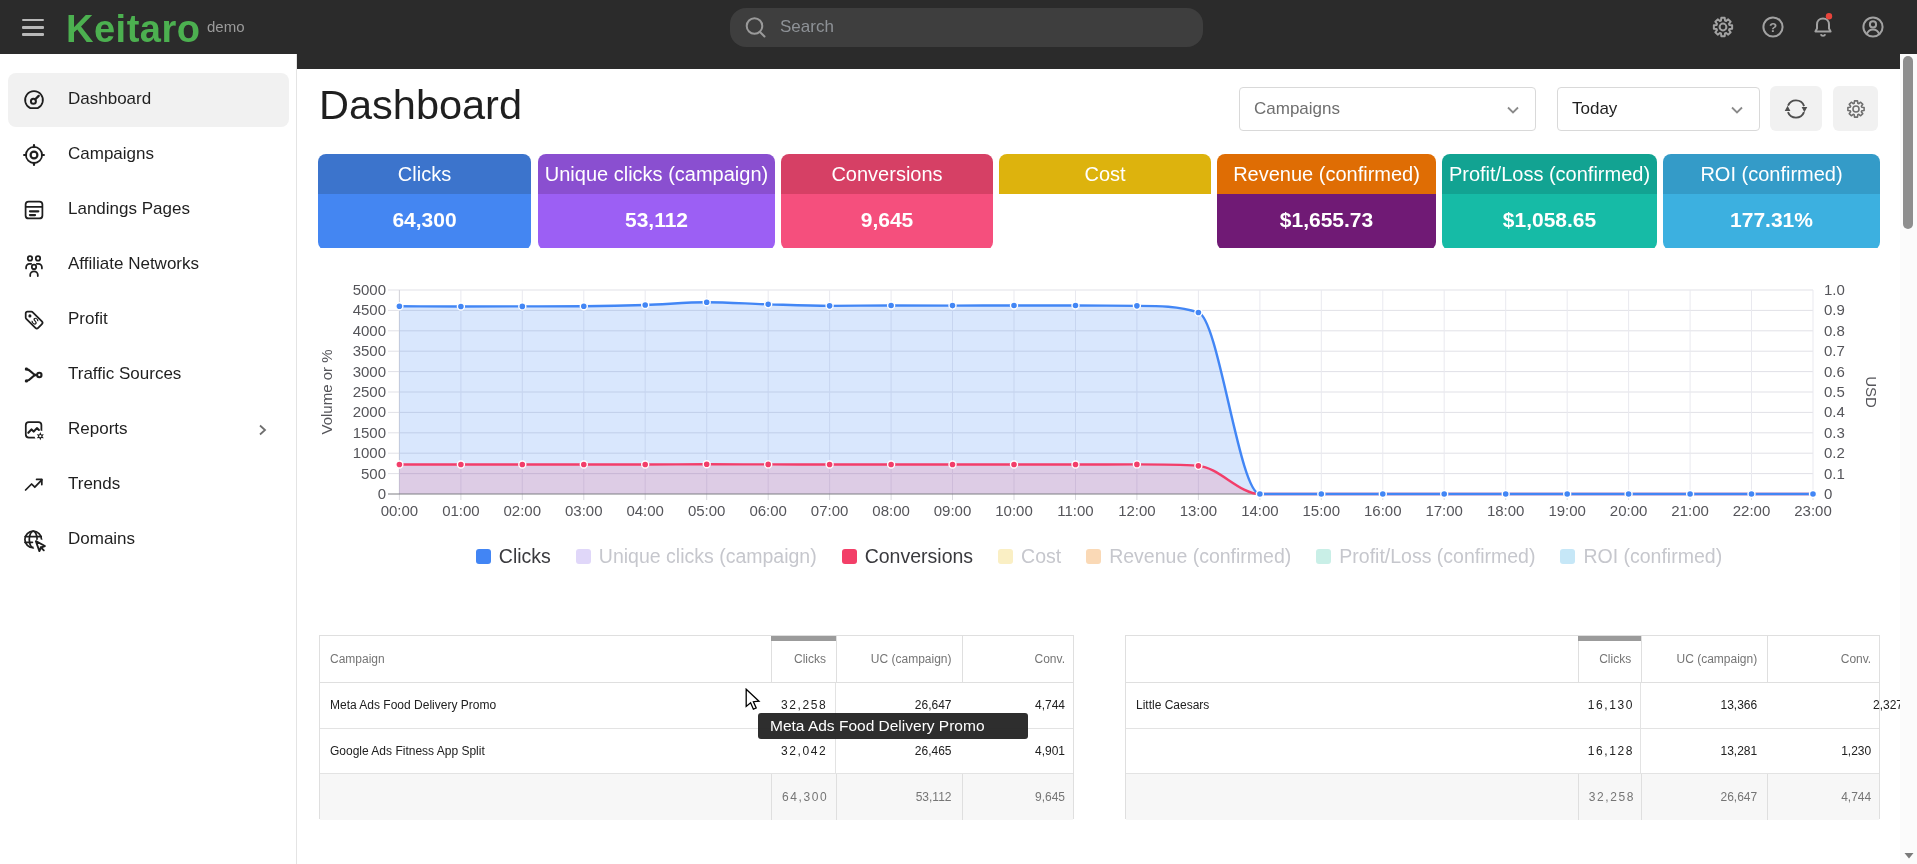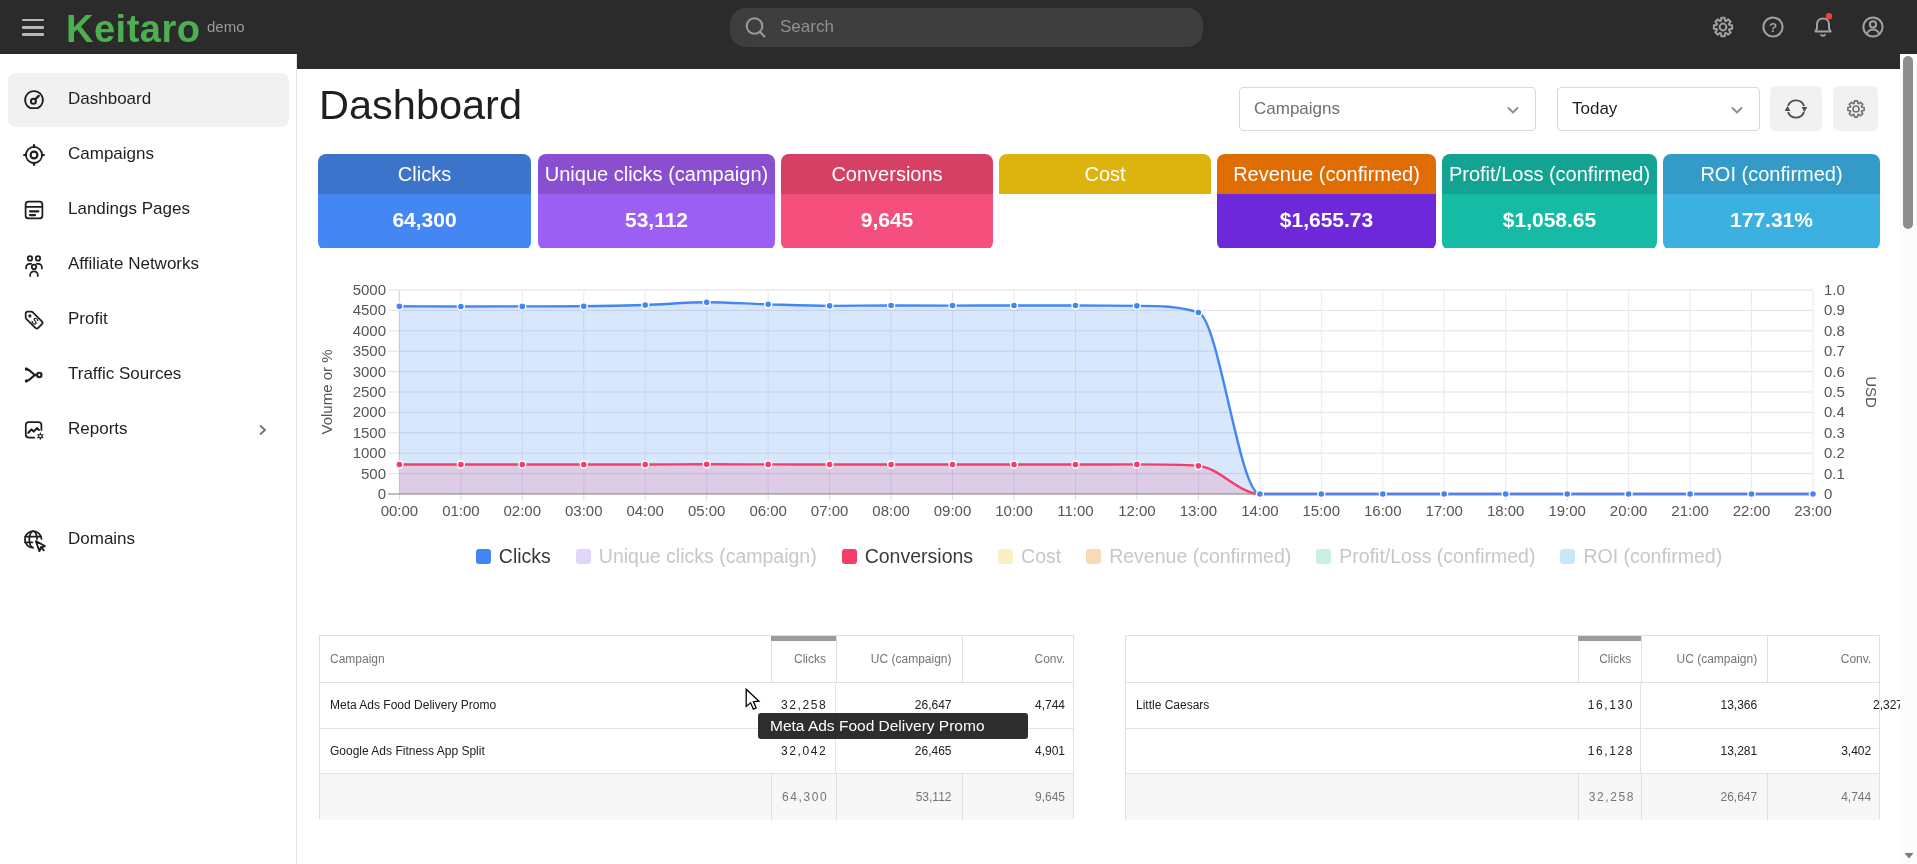--- a/index.html
+++ b/index.html
@@ -145,20 +145,27 @@
           <circle cx="18.3" cy="18.2" r="5.6" fill="#fff" stroke="none"></circle>
           <path d="M6.3 14.8l3.2-3.4 2.2 2.2 3.2-3.5 2 1.9" stroke-width="2.1"></path>
           <path d="M18.30,14.10L19.30,16.47L21.85,16.15L20.30,18.20L21.85,20.25L19.30,19.93L18.30,22.30L17.30,19.93L14.75,20.25L16.30,18.20L14.75,16.15L17.30,16.47Z" fill="#1e1e1e" stroke="none"></path>
           <circle cx="18.3" cy="18.2" r="1.15" fill="#fff" stroke="none"></circle>
         </svg>
 <span>Reports</span>
         <svg class="chev" width="14" height="14" viewBox="0 0 14 14">
           <path d="M5 2.5 10 7 5 11.5" fill="none" stroke="#6f6f6f" stroke-width="1.8"></path>
         </svg>
       </div>
+      <div class="mi" style="top:404.0px">
+<svg class="micon" width="24" height="24" viewBox="0 0 24 24" fill="none" stroke="#1e1e1e" stroke-width="1.75" stroke-linecap="round" stroke-linejoin="round">
+          <path d="M3.6 17 9.6 11l3.2 3.2 7-7.4"></path>
+          <path d="M14.6 6.4h5.2v5.2"></path>
+        </svg>
+<span>Trends</span>
+      </div>
       <div class="mi" style="top:459.0px">
 <svg class="micon" width="24" height="24" viewBox="0 0 24 24" fill="none" stroke="#1e1e1e" stroke-width="1.75" stroke-linecap="round" stroke-linejoin="round">
           <circle cx="11.2" cy="11.4" r="8.3"></circle>
           <ellipse cx="11.2" cy="11.4" rx="3.9" ry="8.3"></ellipse>
           <path d="M3.2 8.5h16M3 14.3h7.4"></path>
           <circle cx="17.6" cy="17.6" r="6.3" fill="#fff" stroke="none"></circle>
           <path d="M13.9 13.2 L17.4 23.2 L19.0 19.5 L22.9 18.0 Z M18.7 19.2 L21.8 22.3" fill="#fff" stroke="#1e1e1e" stroke-width="1.9" stroke-linejoin="round"></path>
         </svg>
 <span>Domains</span>
       </div>
@@ -192,21 +199,21 @@
     </div>
     <div class="card" style="left:781px;width:212px">
 <div class="card-h" style="background:#d64065">Conversions</div>
 <div class="card-b" style="background:#f54f7d">9,645</div>
     </div>
     <div class="card" style="left:999px;width:212px">
 <div class="card-h" style="background:#ddb30d">Cost</div>
     </div>
     <div class="card" style="left:1217px;width:219px">
 <div class="card-h" style="background:#df6d04">Revenue (confirmed)</div>
-<div class="card-b" style="background:#6d28d9">$1,655.73</div>
+<div class="card-b" style="background:#701a75">$1,655.73</div>
     </div>
     <div class="card" style="left:1442px;width:215px">
 <div class="card-h" style="background:#12a392">Profit/Loss (confirmed)</div>
 <div class="card-b" style="background:#16bba6">$1,058.65</div>
     </div>
     <div class="card" style="left:1663px;width:217px">
 <div class="card-h" style="background:#349bc8">ROI (confirmed)</div>
 <div class="card-b" style="background:#3cb0e0">177.31%</div>
     </div>
 <svg id="chart" width="1562" height="312" viewBox="0 0 1562 312">
@@ -410,21 +417,21 @@
       </div>
       <div class="trow tdata" style="top:47px;height:45.5px">
         <div class="tc name dark" style="left:0;width:451.7px">Little Caesars</div>
         <div class="tc clk dark" style="left:451.7px;width:63.5px">16,130</div>
         <div class="tc num dark" style="left:515.2px;width:126px">13,366</div>
         <div class="tc num dark" style="left:673px;width:114px">2,327</div>
       </div>
       <div class="trow tdata" style="top:92.5px;height:45.5px">
         <div class="tc clk dark" style="left:451.7px;width:63.5px">16,128</div>
         <div class="tc num dark" style="left:515.2px;width:126px">13,281</div>
-        <div class="tc num dark" style="left:641.2px;width:114px">3,402</div>
+        <div class="tc num dark" style="left:641.2px;width:114px">1,230</div>
       </div>
       <div class="trow tfoot" style="top:138.0px;height:46px">
         <div class="tc name" style="left:0;width:451.7px"></div>
         <div class="tc clk" style="left:451.7px;width:63.5px">32,258</div>
         <div class="tc num" style="left:515.2px;width:126px">26,647</div>
         <div class="tc num" style="left:641.2px;width:114px">4,744</div>
       </div>
     </div>
 <div id="tooltip">Meta Ads Food Delivery Promo</div>
 <svg id="cursor" width="22" height="24" viewBox="0 0 22 24">

